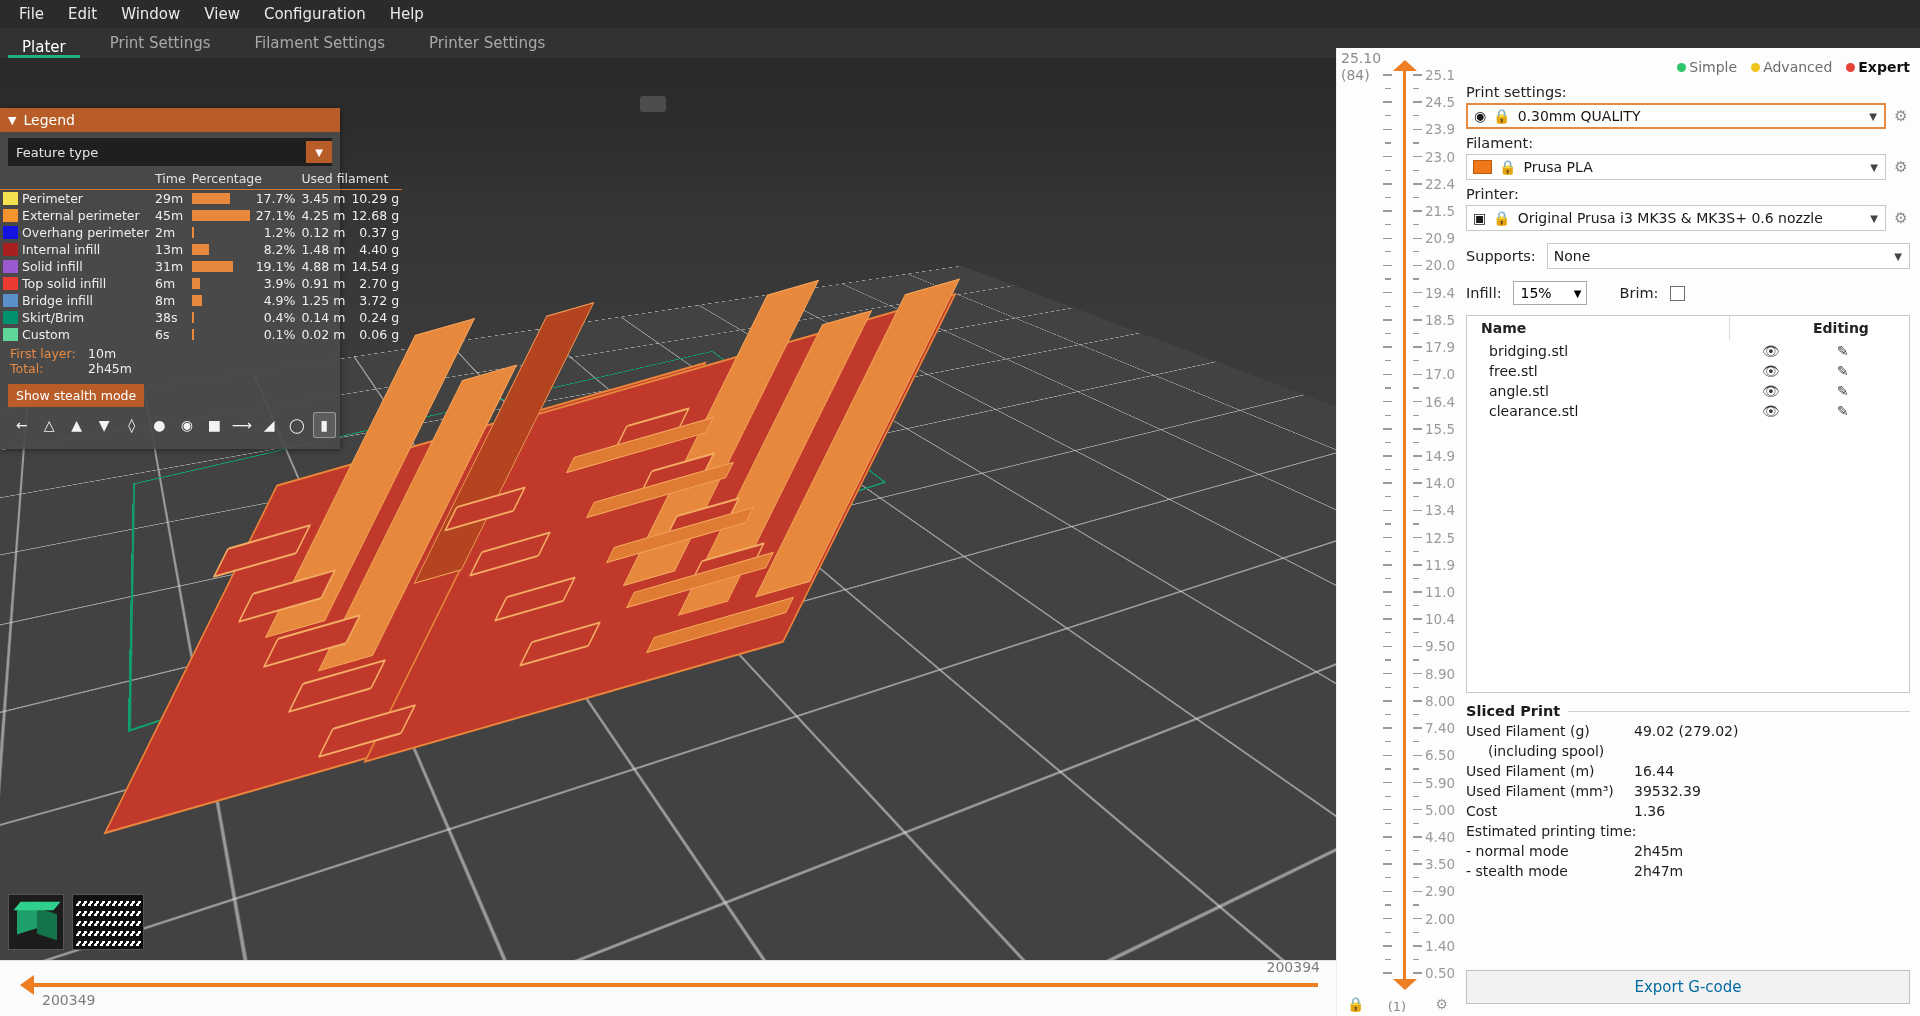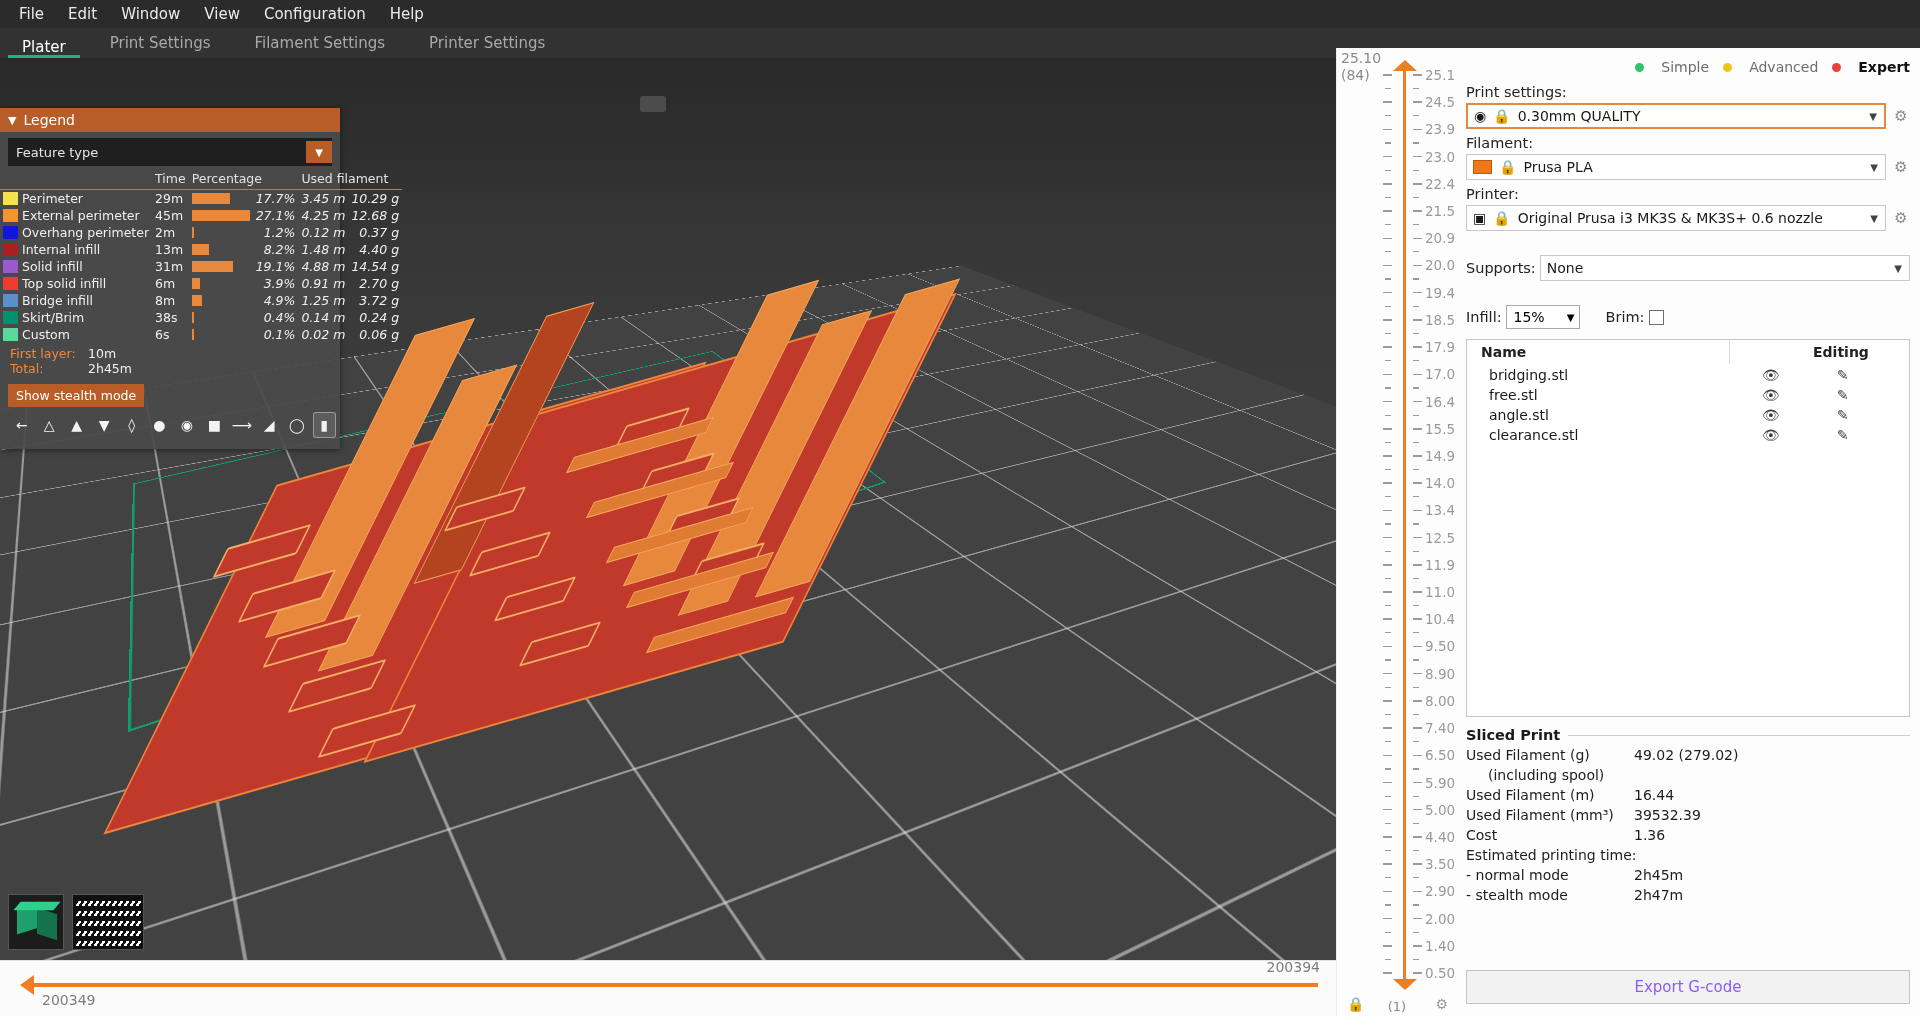--- a/index.html
+++ b/index.html
@@ -125,21 +125,21 @@
   table.lg { width: 100%; border-collapse: collapse; font-size: 12.5px; }
   table.lg th {
     font-weight: normal; color:#e2e2e2; text-align:left;
     padding: 3px 3px; font-size: 12.5px;
   }
   table.lg thead tr { border-bottom: 1px solid #d2762f; }
   table.lg td { padding: 1px 3px; color:#efefef; white-space: nowrap; }
   .sw { display:inline-block; width:15px; height:13px; vertical-align:-2px; }
   .pctbarcell { width: 64px; }
   .pctbar { height: 11px; background:#e8883c; display:block; }
-  .num { text-align:right;font-style:italic; }
+  .num { text-align:right; }
   .legend-sub {
     padding: 5px 8px 3px 8px; font-size: 12.5px; color:#ededed;
     border-bottom: 1px solid #d2762f; margin: 4px 4px 0 4px;
   }
   .legend-times { padding: 3px 10px 2px 10px; font-size:12.5px; }
   .legend-times .row { display:flex; }
   .legend-times .k { color:#eb8b42; width: 78px; }
   .legend-times .v { color:#f0f0f0; }
   .stealth-btn {
     margin: 6px 8px 8px 8px; background:#b85c28; color:#fff;
@@ -230,35 +230,35 @@
   }
   .vs-lock { position:absolute; left: 10px; bottom: 4px; color:#ef7d22; font-size: 14px;}
   .vs-gear { position:absolute; right: 8px; bottom: 4px; color:#9a9a9a; font-size: 14px;}
 
   
   .right {
     position:absolute; left: 1456px; top: 48px; width: 464px; height: 968px;
     background:#fdfdfd; padding: 8px 10px 0 10px;
   }
   .modebar { display:flex; justify-content:flex-end; gap: 14px; align-items:center; height: 22px; }
-  .modebar .m { display:flex; align-items:center; gap:17px; font-size:14px; color:#6d6d6d; cursor:pointer;}
+  .modebar .m { display:flex; align-items:center; gap:3px; font-size:14px; color:#6d6d6d; cursor:pointer;}
   .modebar .m.active { color:#111; font-weight:bold; }
   .dot { width:9px; height:9px; border-radius:50%; display:inline-block; }
   .lbl { font-size:14.5px; color:#232323; margin: 6px 0 3px 0; }
   .combo {
     height: 26px; border:1px solid #c8c8c8; background:#fff;
     display:flex; align-items:center; gap:7px; padding: 0 4px 0 6px; position:relative;
     font-size: 14px; color:#1a1a1a;
   }
   .combo.hl { border:2px solid #e8883c; }
   .combo .chev { margin-left:auto; font-size:10px; color:#444; padding-right:3px;}
   .combo-row { display:flex; align-items:center; gap:6px; }
   .gear-side { color:#8a8a8a; font-size:15px; width: 18px; text-align:center; cursor:pointer;}
   .swatch-orange { width:19px; height:14px; background:#f07818; border:1px solid #b75c10; }
-  .row-inline { display:flex; align-items:center; gap: 4px; margin-top: 24px; }
+  .row-inline { display:flex; align-items:center; gap: 11px; margin-top: 12px; }
   .row-inline .t { font-size:14.5px; color:#232323; }
   .mini-combo {
     height: 24px; min-width: 74px; border:1px solid #a9a9a9; background:#fff;
     display:flex; align-items:center; padding: 0 4px 0 7px; font-size: 14px;
   }
   .mini-combo .chev { margin-left:auto; font-size:10px; }
   .chk { width:15px; height:15px; border:1px solid #6f6f6f; background:#fff; display:inline-block;}
 
   .objlist {
     margin-top: 10px; border:1px solid #c9c9c9; background:#fff;
@@ -278,21 +278,21 @@
   .sliced-hdr {
     margin-top: 10px; display:flex; align-items:center; gap: 8px;
     font-size: 14.5px; font-weight:bold; color:#1a1a1a;
   }
   .sliced-hdr .line { flex:1; height:1px; background:#cfcfcf; }
   .si-row { display:flex; font-size:14px; color:#1d1d1d; margin-top: 4px; }
   .si-row .k { width: 168px; }
   .si-row .k.ind { padding-left: 22px; }
   .export {
     position:absolute; left: 10px; right: 10px; bottom: 12px; height: 34px;
-    background:#f2f2f2; border:1px solid #c3c3c3; font-size:15px; color:#8b5cf6;
+    background:#f2f2f2; border:1px solid #c3c3c3; font-size:15px; color:#0369a1;
     display:flex; align-items:center; justify-content:center; cursor:pointer;
     font-family: inherit;
   }
 </style>
 </head>
 <body>
 
 <div id="app">
 
   <div class="menubar">

